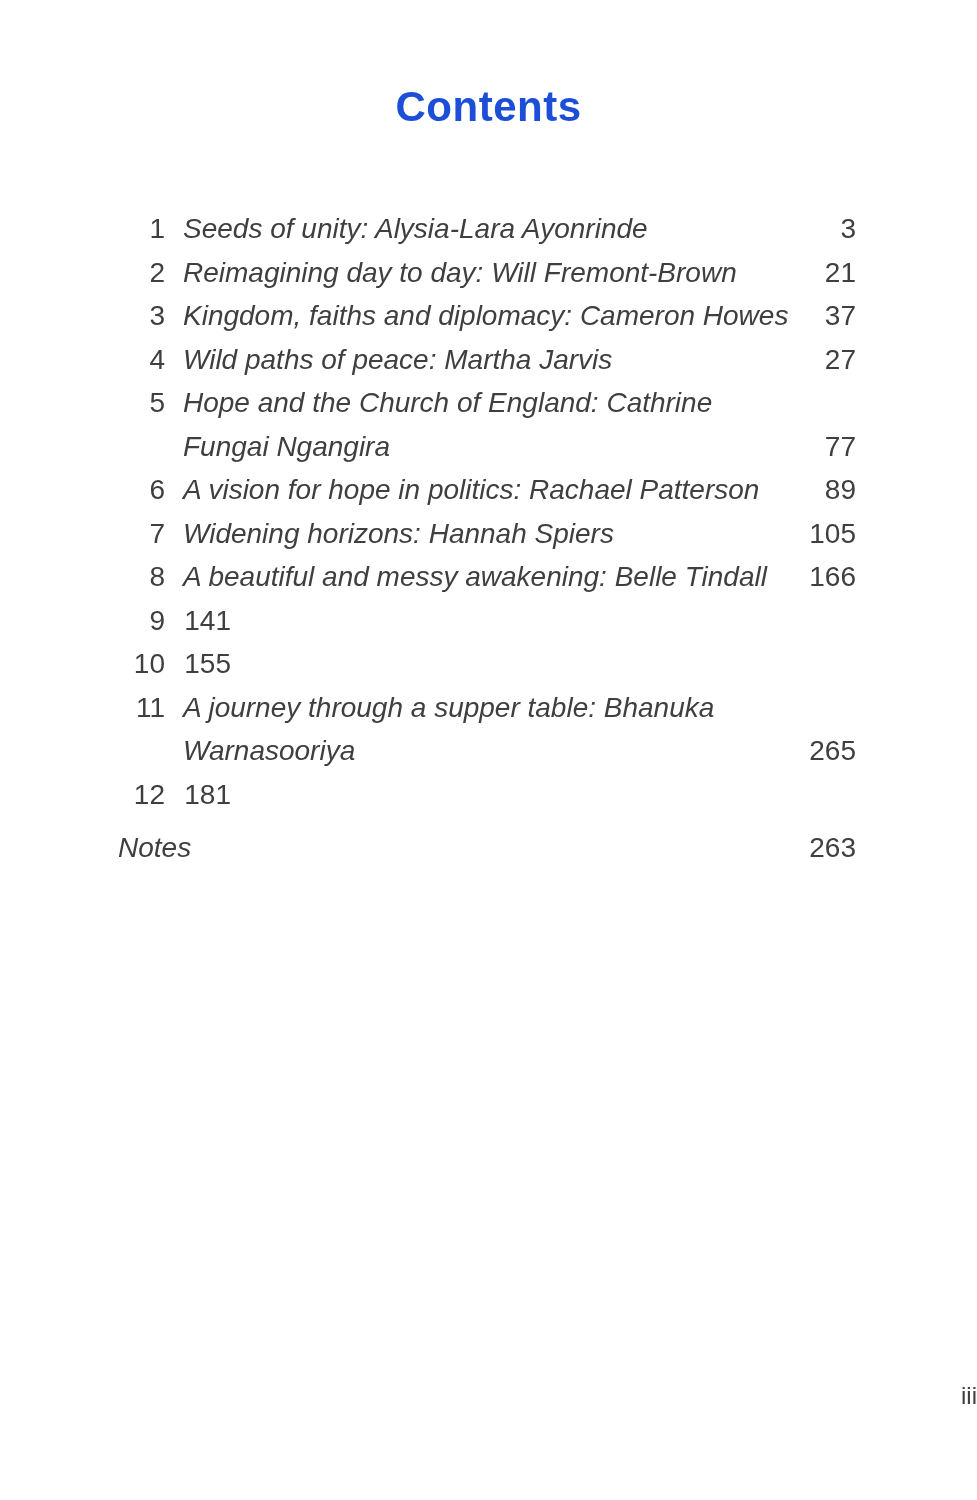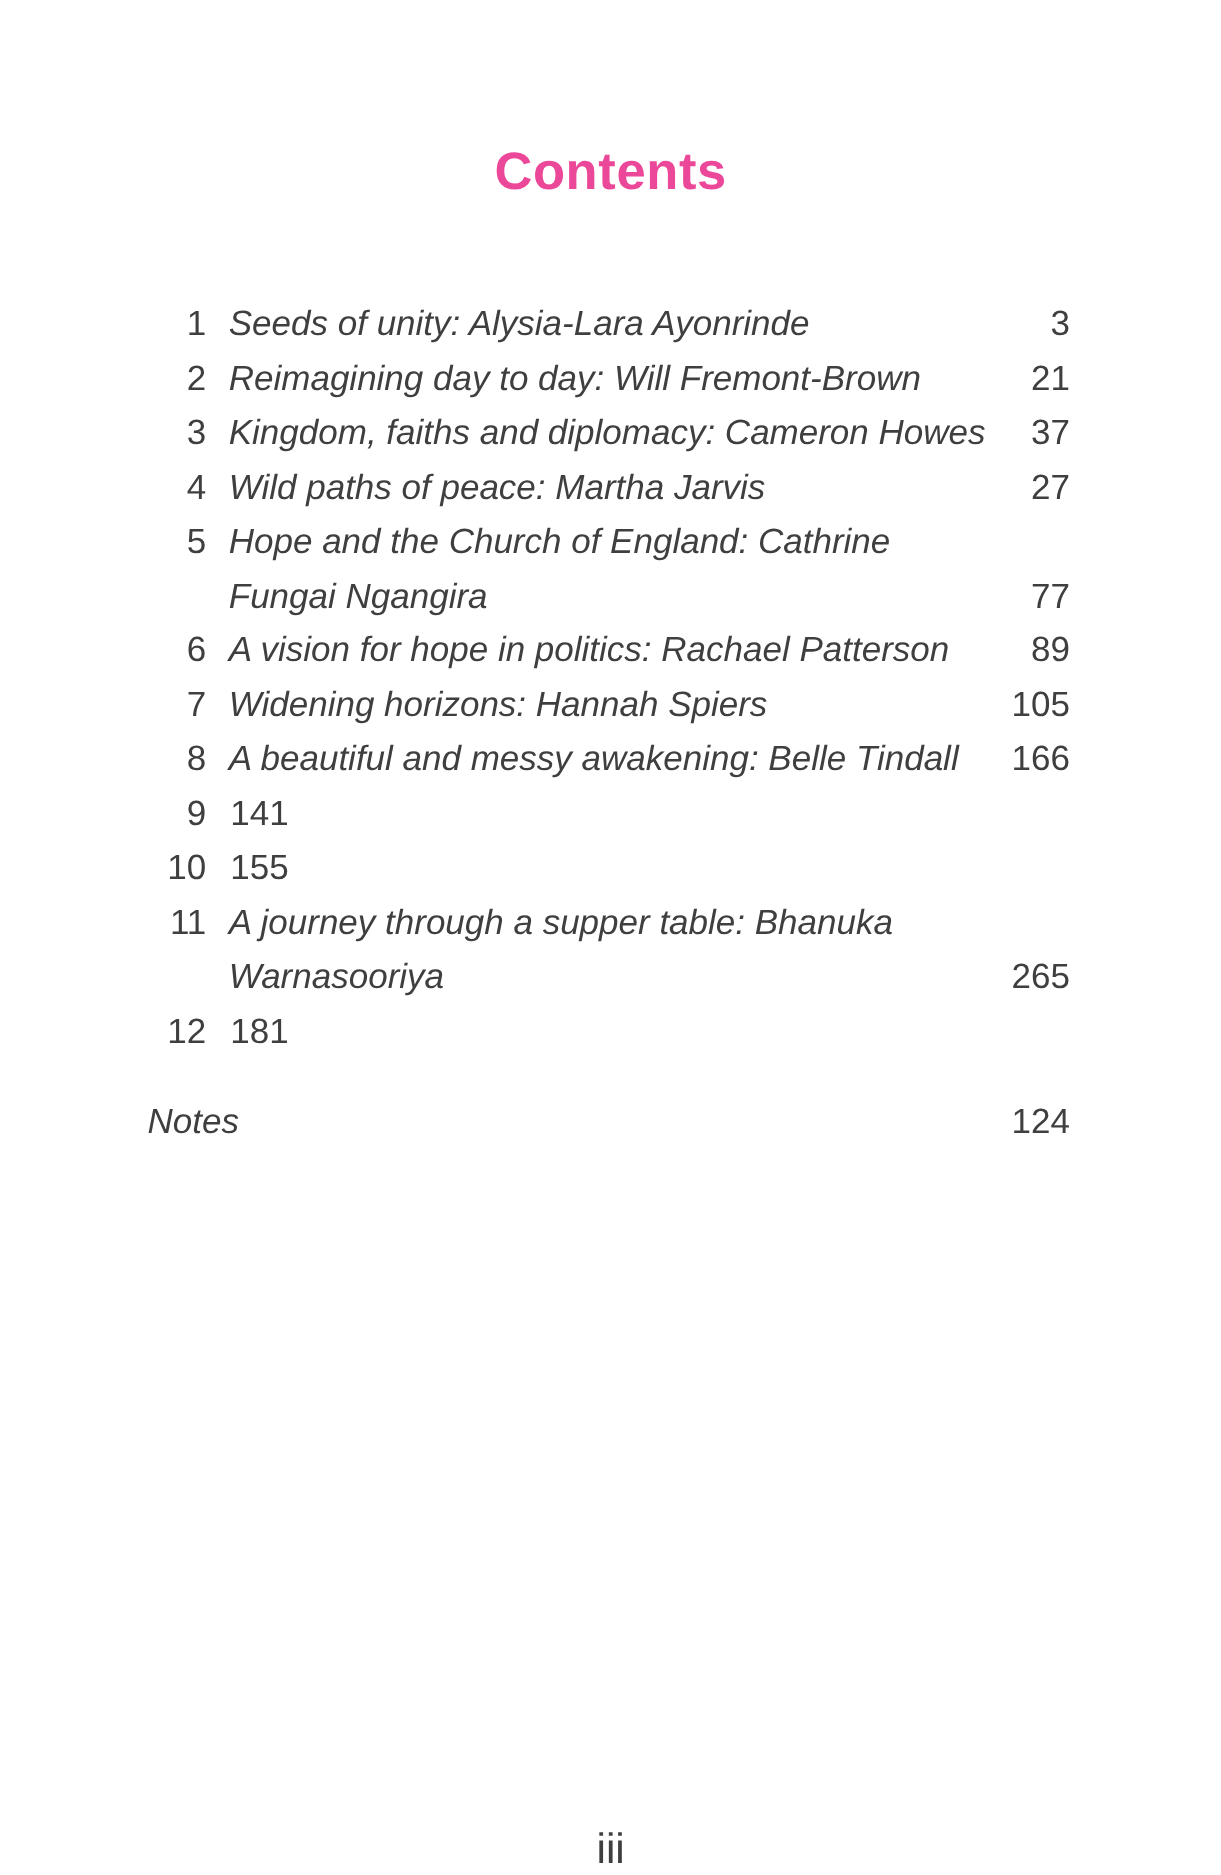--- a/index.html
+++ b/index.html
@@ -11,27 +11,27 @@
     position: relative;
     width: 977px;
     height: 1500px;
     background: #ffffff;
     font-family: "Liberation Sans", sans-serif;
     color: #3f3f3f;
     overflow: hidden;
   }
   .title {
     margin: 0;
-    padding-top: 116px;
+    padding-top: 86px;
     text-align: center;
     font-size: 42px;
     line-height: 42px;
     font-weight: 600;
     letter-spacing: 0.5px;
-    color: #ec4899;
+    color: #1d4ed8;
   }
   .toc {
     margin: 79px 121px 0 118px; 
     font-size: 28px;
     font-weight: 300;
     line-height: 43.5px;
     color: #3f3f3f;
   }
   .row {
     display: flex;
@@ -53,29 +53,28 @@
     flex: none;
     min-width: 48px;
     text-align: right;
     align-self: flex-end;
   }
   .back {
     margin-top: 10px;
   }
   .back .ttl {
     padding-left: 0;
-    margin-top: 19px;
   }
   .folio {
     position: absolute;
-    top: 1460px;
+    top: 1382px;
     left: 0;
     width: 100%;
-    text-align: center;
-    font-size: 34px;
+    text-align: right;
+    font-size: 24px;
     font-weight: 300;
     color: #3f3f3f;
   }
 </style>
 </head>
 <body>
 
 <div class="page">
   <h1 class="title">Contents</h1>
 
@@ -144,18 +143,18 @@
     <span class="pg">265</span>
   </div>
 
   <div class="row">
     <span class="num">12</span>
     <span class="pg">181</span>
   </div>
 
   <div class="row back">
     <span class="ttl">Notes</span>
-    <span class="pg">124</span>
+    <span class="pg">263</span>
   </div>
 </div>
 
   <div class="folio">iii</div>
 </div>
 
 </body></html>

